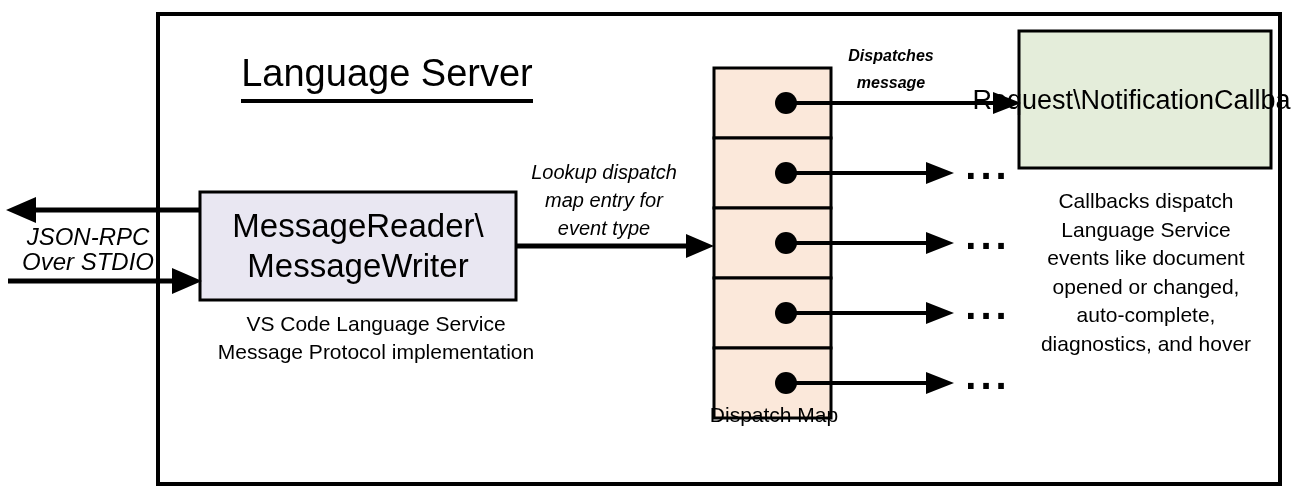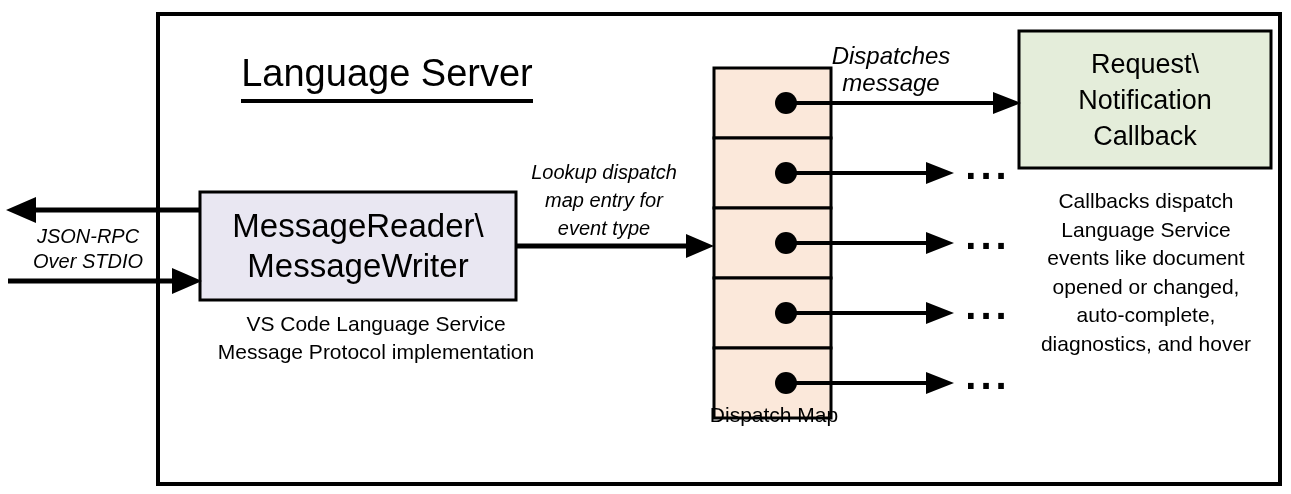--- a/index.html
+++ b/index.html
@@ -42,21 +42,21 @@
   .title span {
     display: inline-block;
     border-bottom: 4px solid #000;
     padding-bottom: 4px;
   }
 
   .io-label {
     left: 8px;
     top: 224px;
     width: 160px;
-    font-size: 20px;
+    font-size: 24px;
     font-style: italic;
     font-weight: 500;
     line-height: 25px;
   }
 
   .msgbox-text {
     left: 200px;
     top: 192px;
     width: 316px;
     height: 108px;
@@ -82,33 +82,33 @@
     font-size: 20px;
     font-style: italic;
     font-weight: 400;
     line-height: 28px;
   }
 
   .dispatches-label {
     left: 806px;
     top: 42px;
     width: 170px;
-    font-size: 24px;
+    font-size: 16px;
     font-style: italic;
-    font-weight: 400;
+    font-weight: 700;
     line-height: 27px;
   }
 
   .callback-text {
     left: 1019px;
     top: 31px;
     width: 252px;
     height: 137px;
     display: flex;
-    flex-direction: column;
+    flex-direction: row;
     justify-content: center;
     font-size: 27px;
     line-height: 36px;
     align-items: center;
   }
 
   .callbacks-note {
     left: 1011px;
     top: 187px;
     width: 270px;

